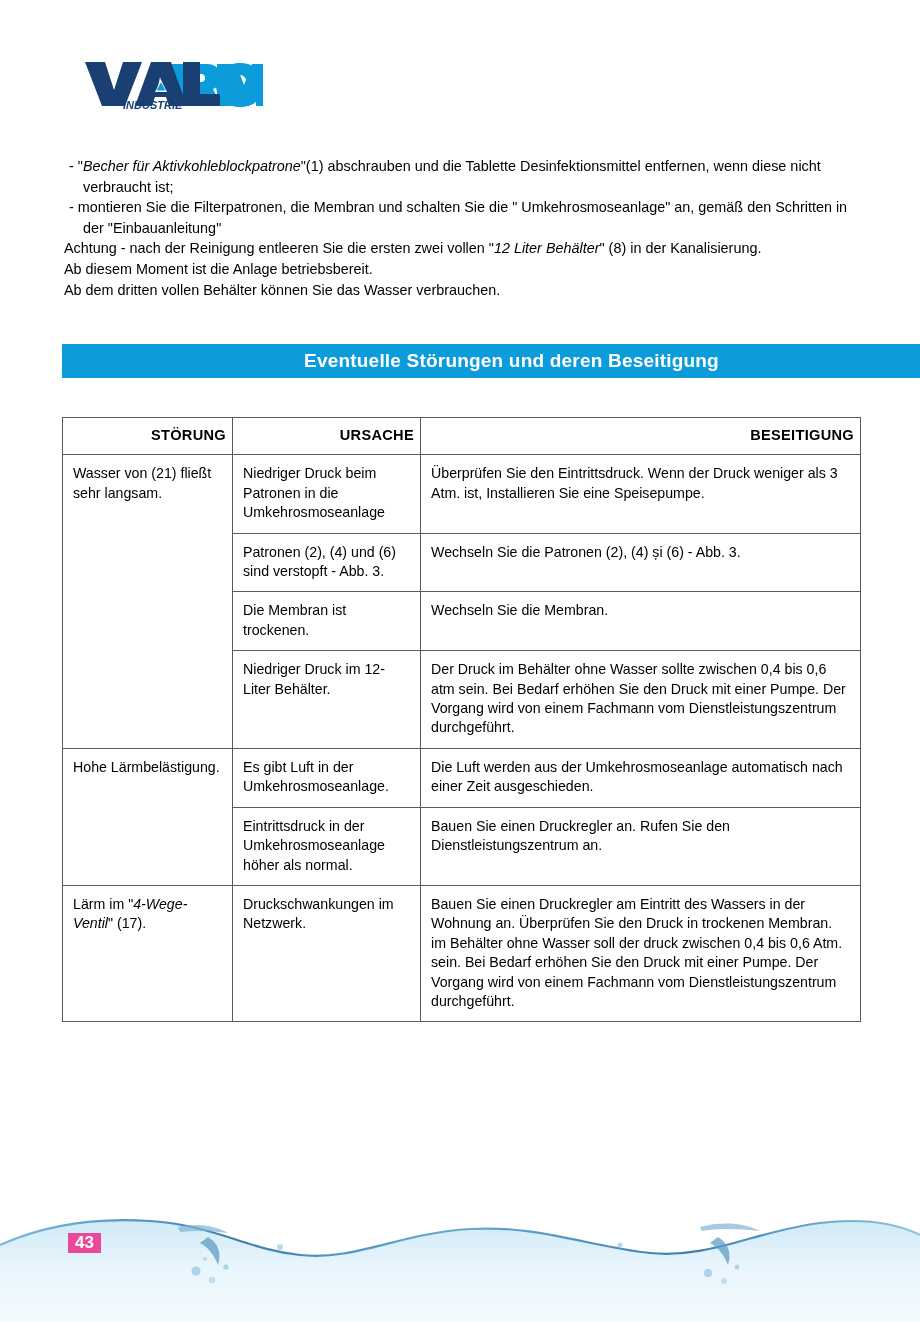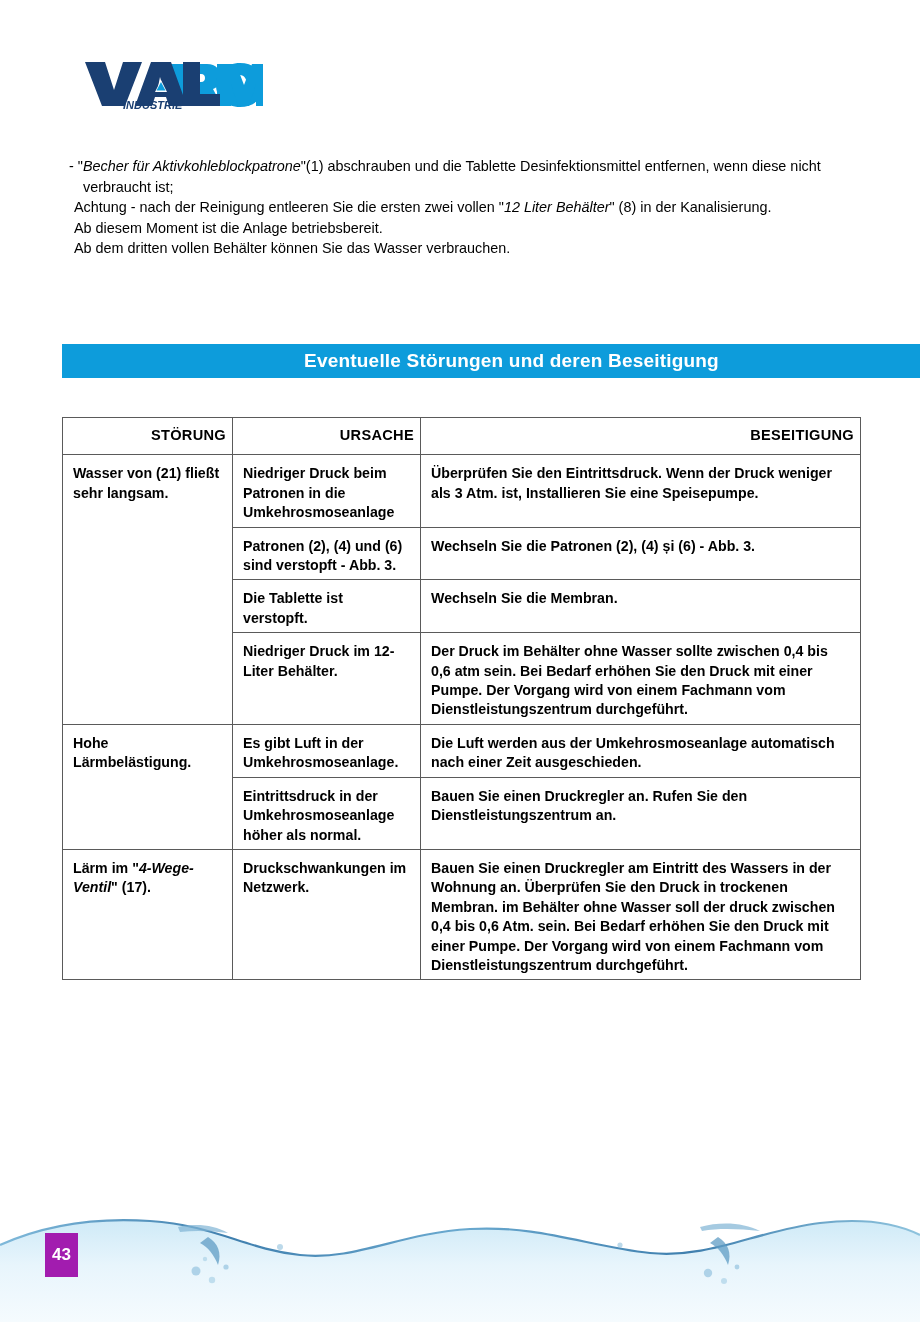--- a/index.html
+++ b/index.html
@@ -35,21 +35,21 @@
     font-size: 14.4px;
     line-height: 20.6px;
     color: #000;
   }
   .intro .bullet-line {
     padding-left: 14px;
     text-indent: -14px;
     margin-left: 11px;
   }
   .intro .plain-line {
-    margin-left: 16px;
+    margin-left: 6px;
   }
   .intro i { font-style: italic; }
 
   
   .banner {
     position: absolute;
     left: 62px;
     top: 344px;
     width: 899px;
     height: 34px;
@@ -69,23 +69,23 @@
     left: 62px;
     top: 417px;
     width: 798px;
     border-collapse: collapse;
     table-layout: fixed;
     font-size: 14.2px;
   }
   .tbl td, .tbl th {
     border: 1px solid #5a5a5a;
     vertical-align: top;
-    padding: 9px 10px 4px 10px;
+    padding: 9px 10px 10px 10px;
     line-height: 19.4px;
-    font-weight: bold;
+    font-weight: normal;
     text-align: left;
   }
   .tbl thead th {
     text-align: right;
     font-weight: bold;
     font-size: 14.6px;
     padding: 8px 6px 9px 6px;
     letter-spacing: 0.3px;
   }
   .col-a { width: 170px; }
@@ -98,25 +98,25 @@
   
   .water {
     position: absolute;
     left: 0;
     bottom: 0;
     width: 920px;
     height: 135px;
   }
   .page-num {
     position: absolute;
-    left: 45px;
+    left: 68px;
     top: 1233px;
     width: 33px;
-    height: 44px;
-    background: #a21caf;
+    height: 20px;
+    background: #ec4899;
     color: #ffffff;
     font-size: 17px;
     font-weight: bold;
     display: flex;
     align-items: center;
     justify-content: center;
     z-index: 5;
   }
 </style>
 </head>
@@ -139,20 +139,21 @@
 
     <path d="M72,40 L78,28 L84,40 Z" fill="#ffffff"></path>
     <path d="M73.5,38.5 L78,30 L82.5,38.5 Z" fill="#0d9cdb"></path>
 
     <text x="40" y="57" font-family="Liberation Sans, sans-serif" font-size="11" font-weight="bold" font-style="italic" fill="#1a3f72">INDUSTRIE</text>
   </svg>
 </div>
 
 <div class="intro">
   <div class="bullet-line"><span>- "</span><i>Becher für Aktivkohleblockpatrone</i><span>"(1) abschrauben und die Tablette Desinfektionsmittel entfernen, wenn diese nicht verbraucht  ist;</span></div>
+  <div class="bullet-line">- montieren Sie die Filterpatronen, die Membran und schalten Sie die " Umkehrosmoseanlage" an, gemäß den Schritten in der "Einbauanleitung"</div>
   <div class="plain-line"><span>Achtung - nach der Reinigung entleeren Sie die ersten zwei vollen "</span><i>12 Liter Behälter</i><span>" (8) in der Kanalisierung.</span></div>
   <div class="plain-line">Ab diesem Moment ist die Anlage betriebsbereit.</div>
   <div class="plain-line">Ab dem dritten vollen Behälter können Sie das Wasser verbrauchen.</div>
 </div>
 
 <div class="banner">
   <span>Eventuelle Störungen und deren Beseitigung</span>
 </div>
 
 <table class="tbl">
@@ -173,21 +174,21 @@
     <tr class="grp-top">
       <td class="cell-a" rowspan="4">Wasser von (21) fließt sehr langsam.</td>
       <td>Niedriger Druck beim Patronen in die Umkehrosmoseanlage</td>
       <td>Überprüfen Sie den Eintrittsdruck. Wenn der Druck weniger als 3 Atm. ist, Installieren Sie eine Speisepumpe.</td>
     </tr>
     <tr>
       <td>Patronen (2), (4) und (6) sind verstopft  - Abb. 3.</td>
       <td>Wechseln Sie die Patronen (2), (4) și (6) - Abb. 3.</td>
     </tr>
     <tr>
-      <td>Die Tablette ist verstopft.</td>
+      <td>Die Membran ist trockenen.</td>
       <td>Wechseln Sie die Membran.</td>
     </tr>
     <tr>
       <td>Niedriger Druck im 12-Liter Behälter.</td>
       <td>Der Druck im Behälter ohne Wasser sollte zwischen 0,4 bis 0,6 atm sein. Bei Bedarf erhöhen Sie den Druck mit einer Pumpe. Der Vorgang wird von einem Fachmann vom Dienstleistungszentrum durchgeführt.</td>
     </tr>
 
     <tr class="grp-top">
       <td class="cell-a" rowspan="2">Hohe Lärmbelästigung.</td>
       <td>Es gibt Luft in der Umkehrosmoseanlage.</td>

